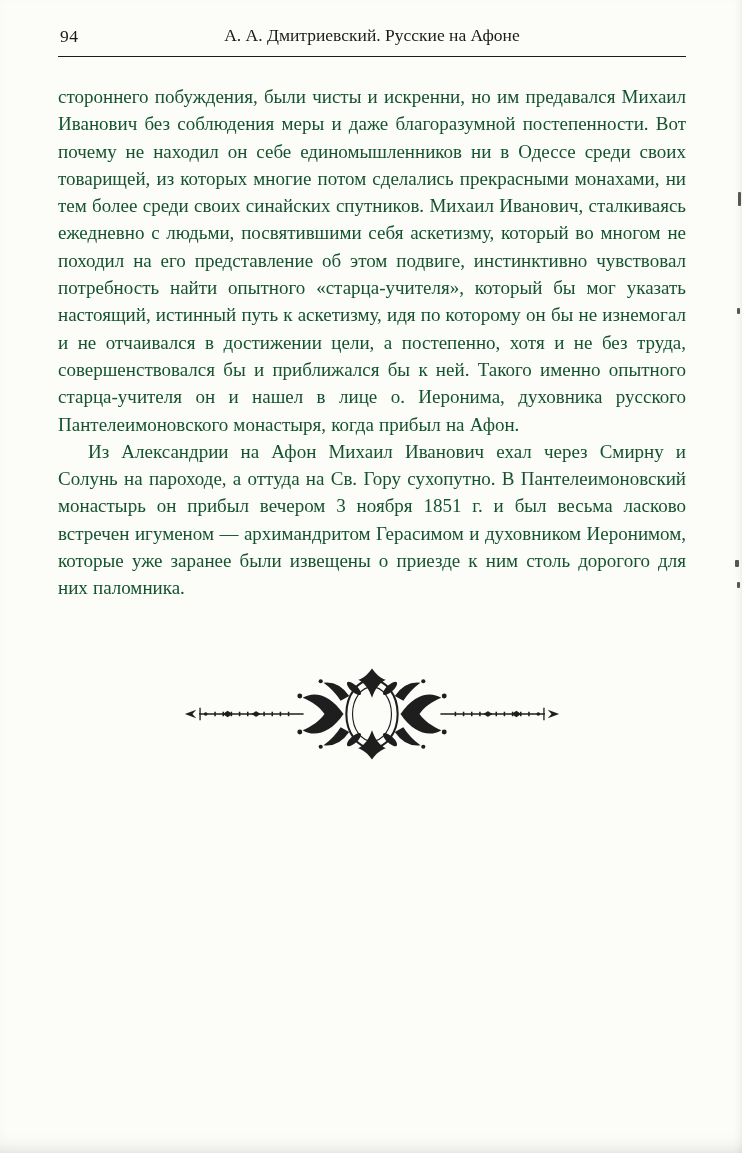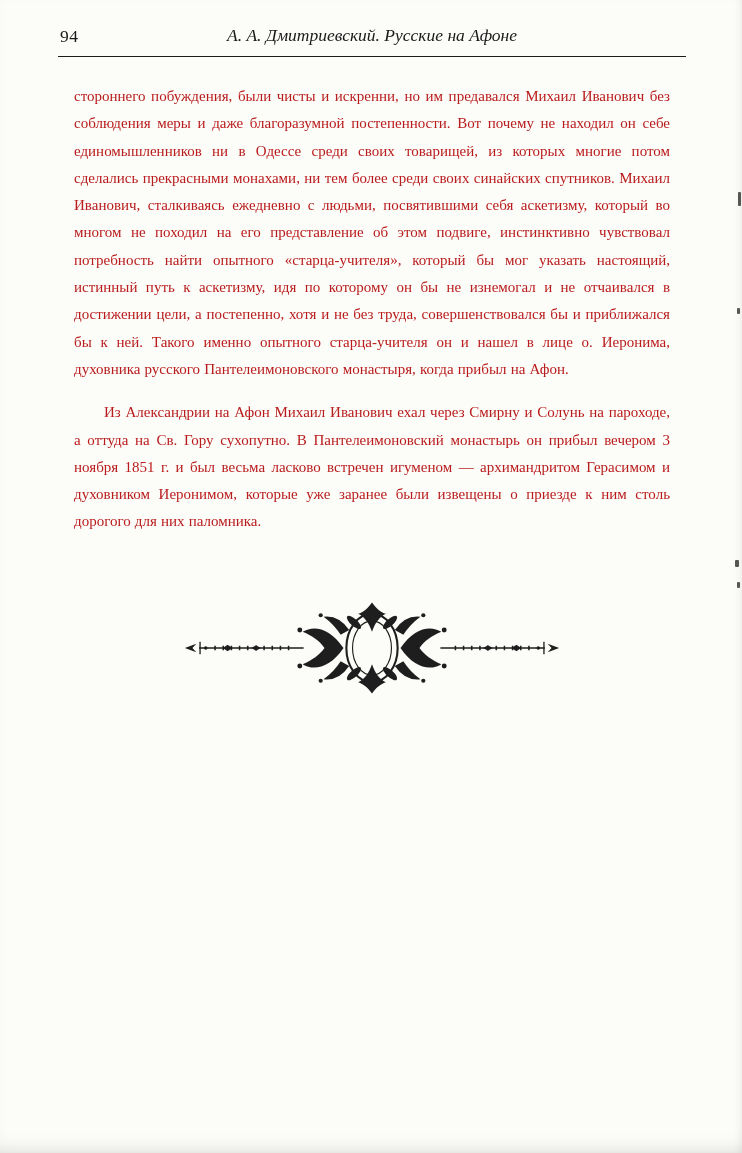--- a/index.html
+++ b/index.html
@@ -28,35 +28,34 @@
   }
   .folio {
     position: absolute;
     left: 2px;
     top: 1px;
     letter-spacing: 0.5px;
   }
   .head-title {
     display: block;
     text-align: center;
-    font-style: italic;
   }
   .head-rule {
     border-top: 1.6px solid #1c1c1c;
     margin-top: 7px;
   }
   .text-block {
     margin-top: 26px;
   }
   p.para {
-    margin: 16px;
+    margin: 0;
     text-align: justify;
-    font-size: 15px;
+    font-size: 19px;
     line-height: 27.3px;
-    color: #b91c1c;
+    color: #14532d;
     hyphens: auto;
     -webkit-hyphens: auto;
     word-spacing: 0.4px;
   }
   p.para.indent {
     text-indent: 30px;
   }
   .ornament {
     margin-top: 64px;
     text-align: center;

